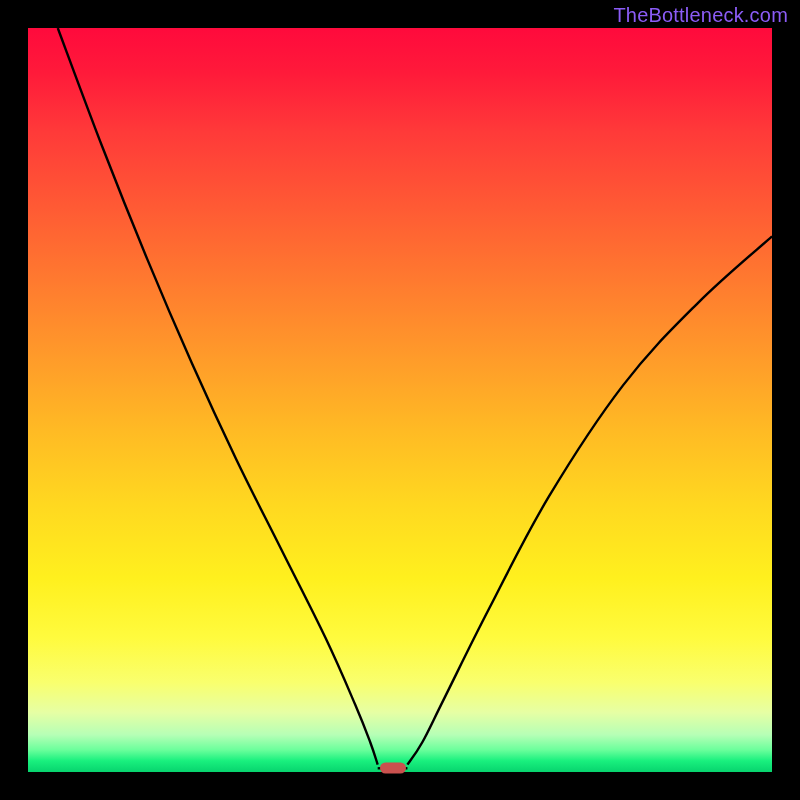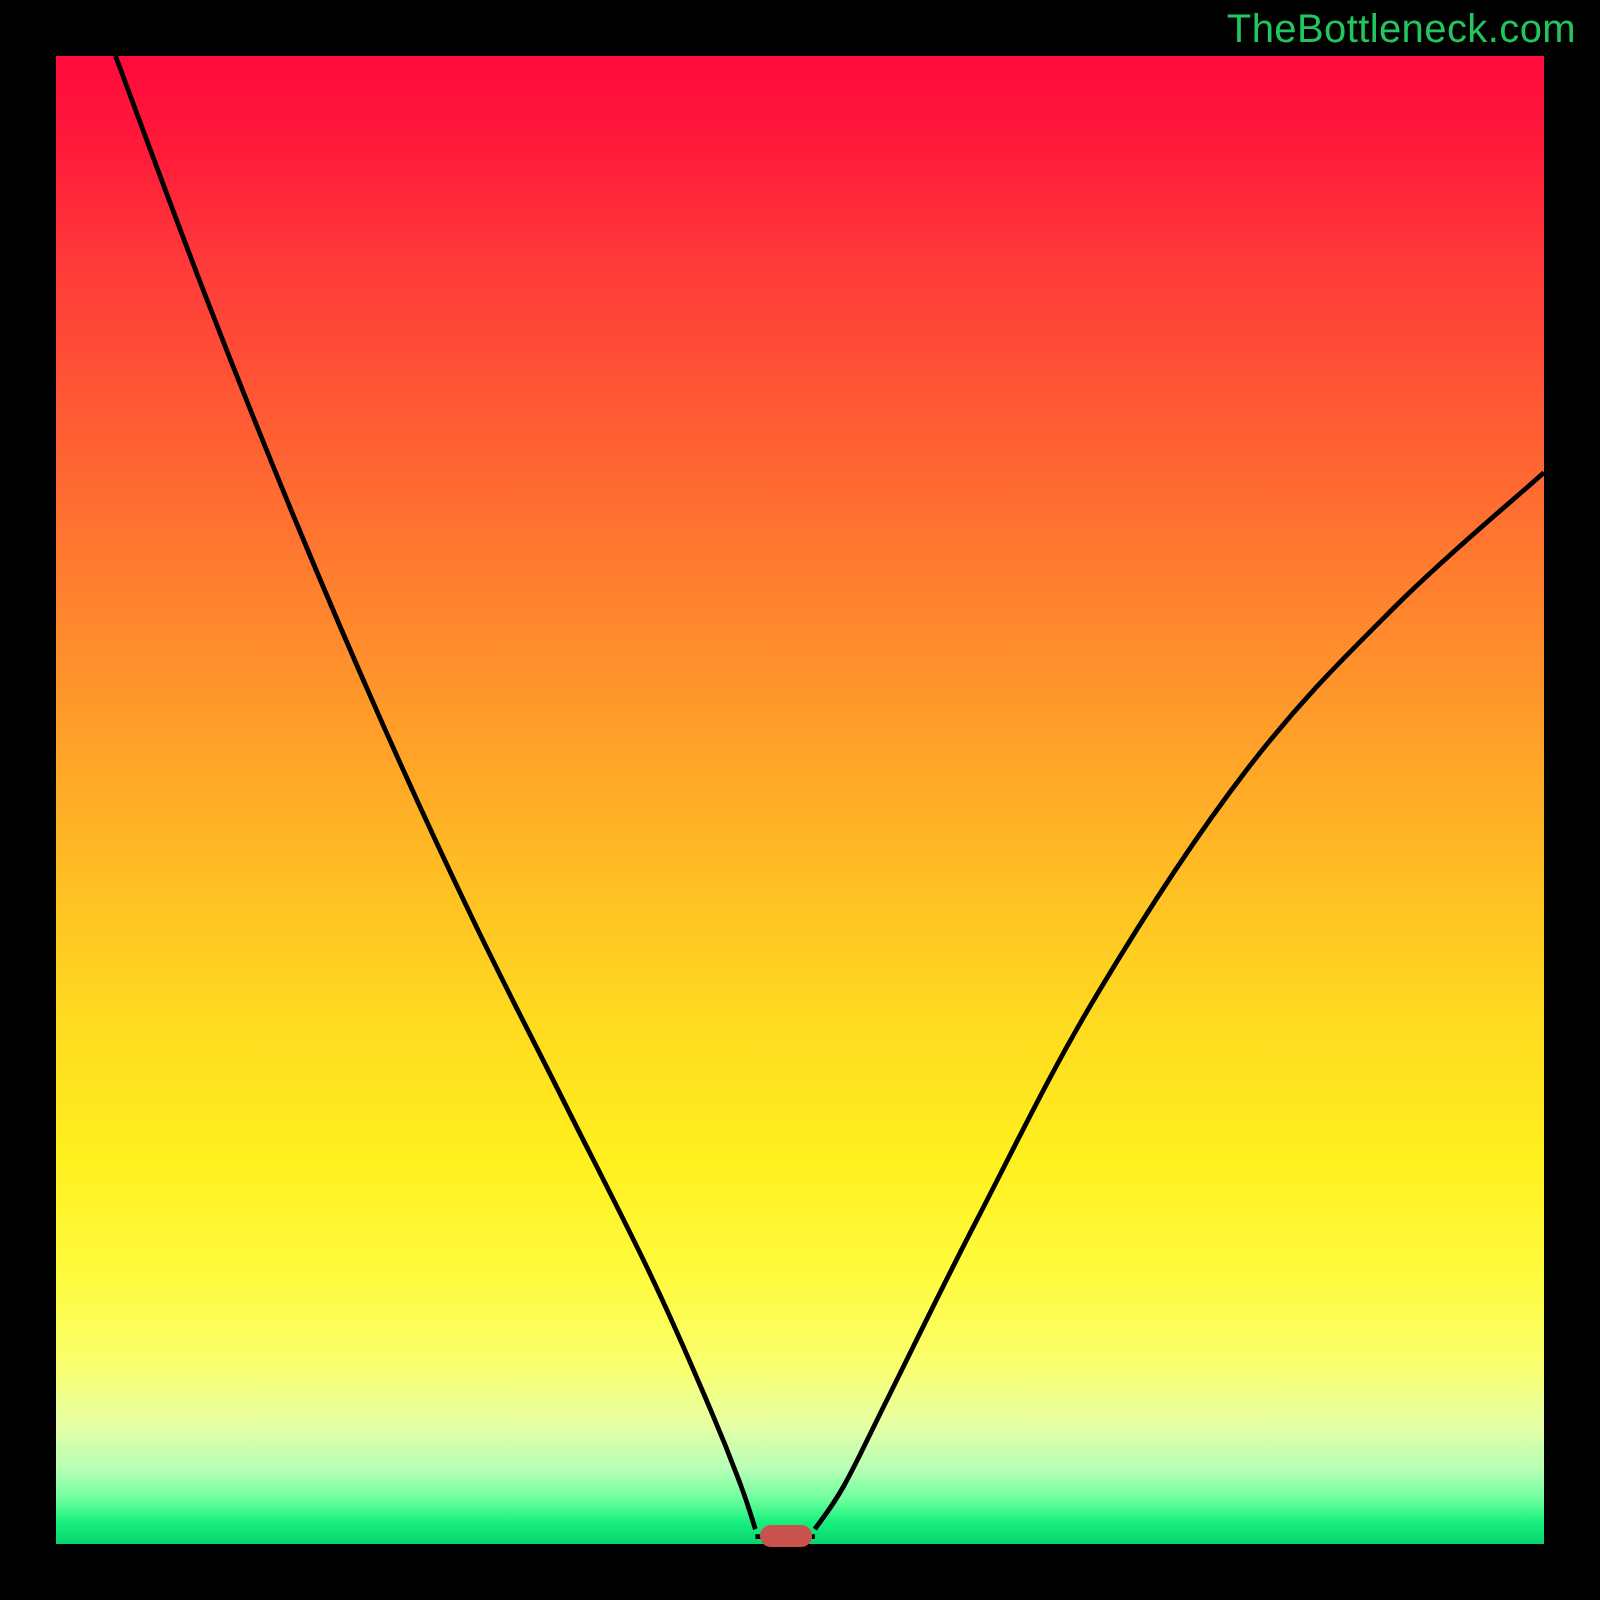--- a/index.html
+++ b/index.html
@@ -16,21 +16,21 @@
     left: 0;
     top: 0;
     width: 800px;
     height: 800px;
     background: #000;
   }
   .watermark {
     position: absolute;
     top: 4px;
     right: 12px;
-    color: #22c55e;
+    color: #8b5cf6;
     font-size: 20px;
     letter-spacing: 0.2px;
     font-weight: 400;
     margin-left: 19px;
   }
   .plot {
     position: absolute;
     left: 28px;
     top: 28px;
     width: 744px;

